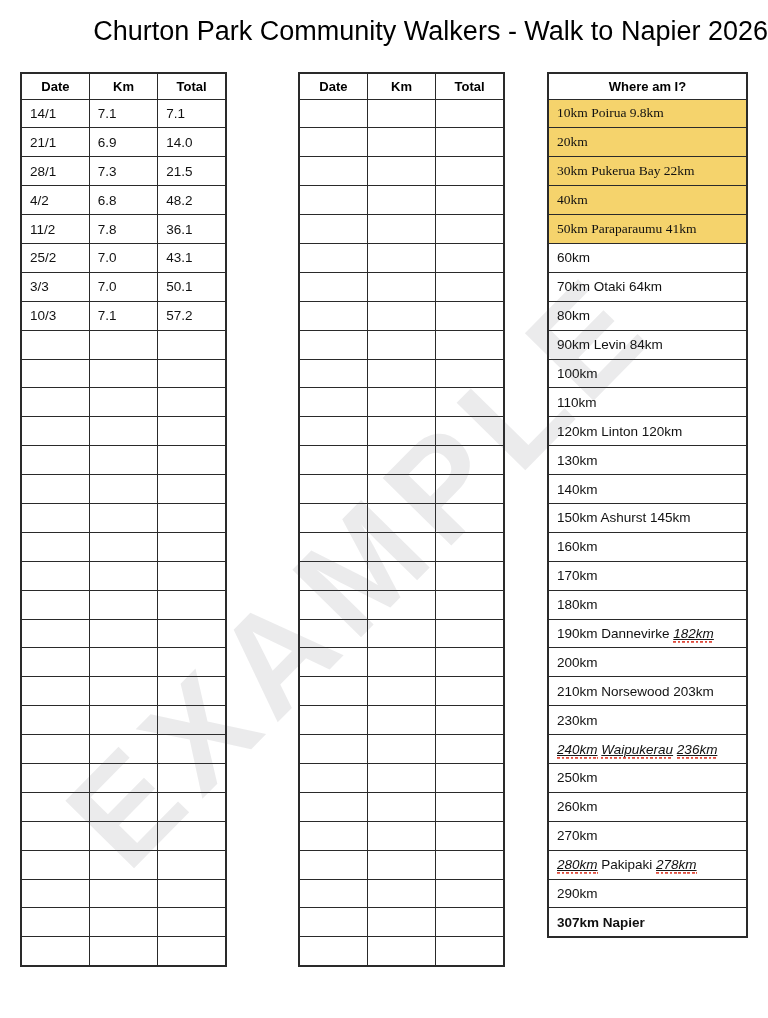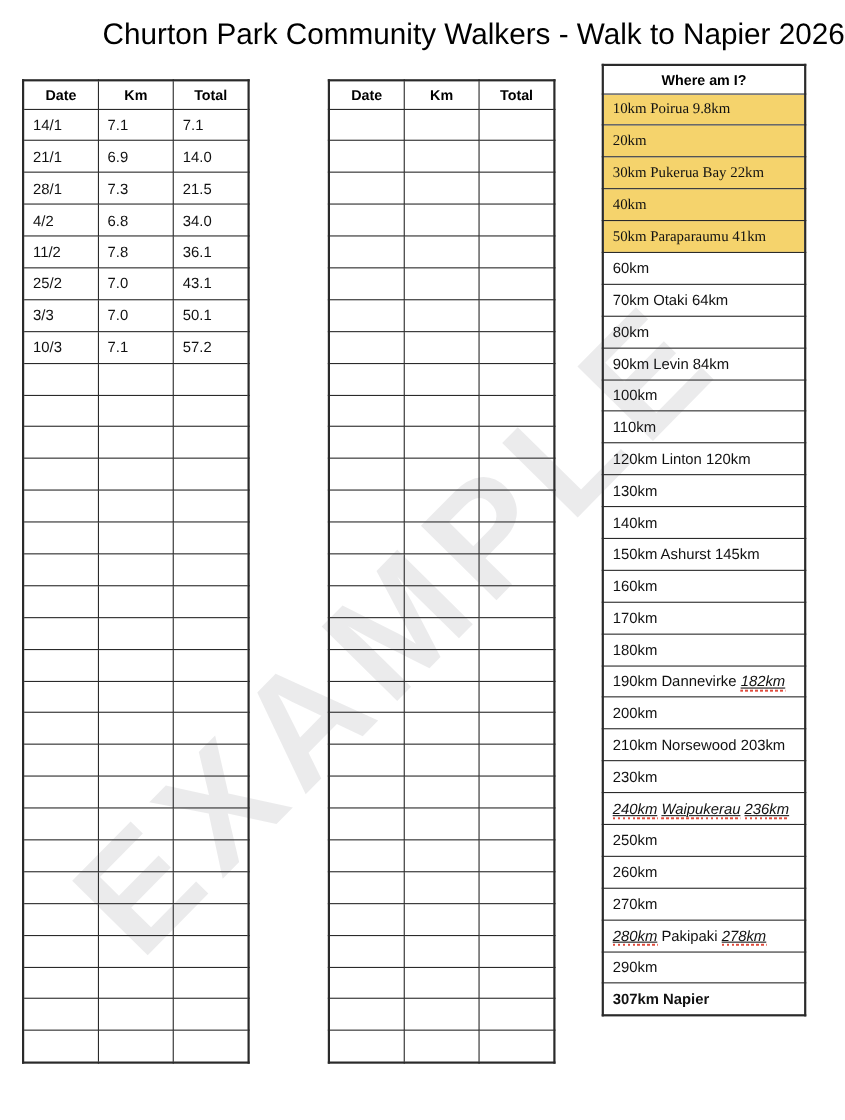--- a/index.html
+++ b/index.html
@@ -31,21 +31,21 @@
   td {
     height: 28.9px;
     font-size: 13.5px;
     padding-left: 8px;
     vertical-align: middle;
     color: #111;
   }
 
   #log-table-1 { left: 20px;  top: 72px; width: 207px; }
   #log-table-2 { left: 298px; top: 72px; width: 207px; }
-  #ms-table    { left: 547px; top: 58px; width: 186px; }
+  #ms-table    { left: 547px; top: 72px; width: 201px; }
 
   .hl td { background: #F5D36C; font-family: Liberation Serif, serif; }
   .bold-row td { font-weight: 700; margin-left: 21px; }
 
   
   .sp {
     text-decoration: underline;
     text-decoration-thickness: 1.2px;
     text-decoration-color: #1a1a1a;
     padding-bottom: 2px;
@@ -94,21 +94,21 @@
         <td>14.0</td>
       </tr>
       <tr>
         <td>28/1</td>
         <td>7.3</td>
         <td>21.5</td>
       </tr>
       <tr>
         <td>4/2</td>
         <td>6.8</td>
-        <td>34.0</td>
+        <td>48.2</td>
       </tr>
       <tr>
         <td>11/2</td>
         <td>7.8</td>
         <td>36.1</td>
       </tr>
       <tr>
         <td>25/2</td>
         <td>7.0</td>
         <td>43.1</td>

